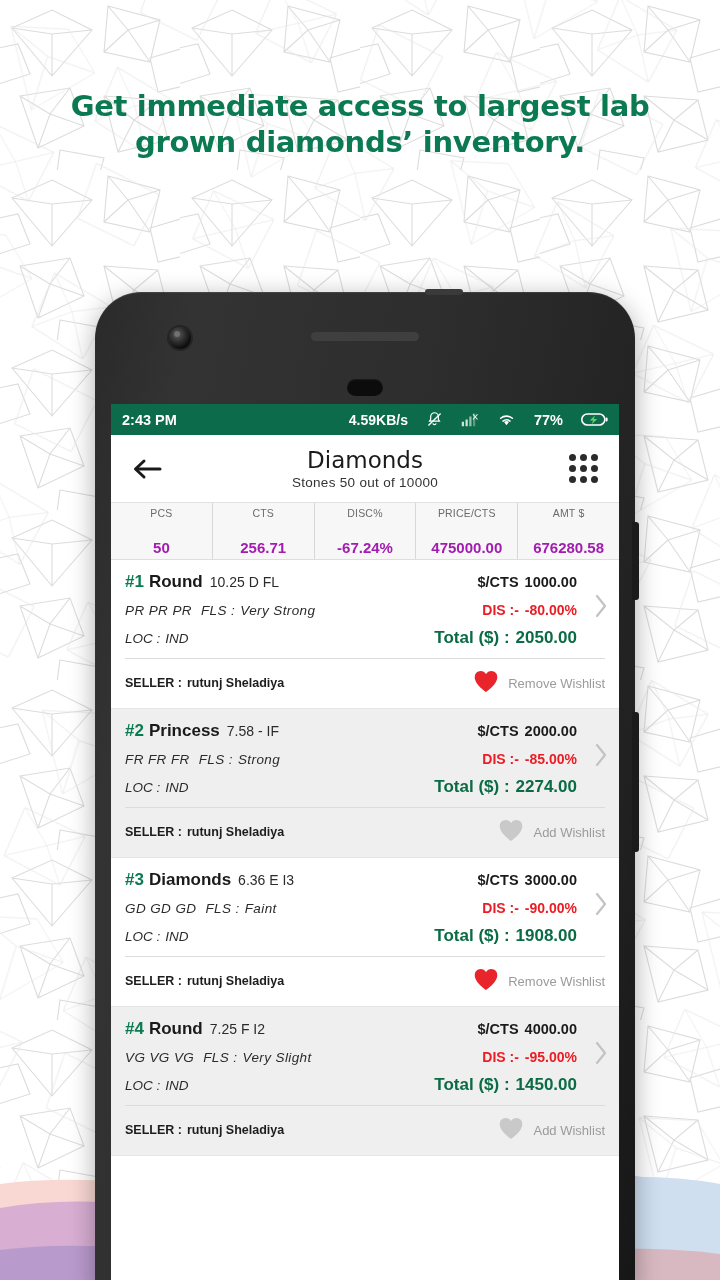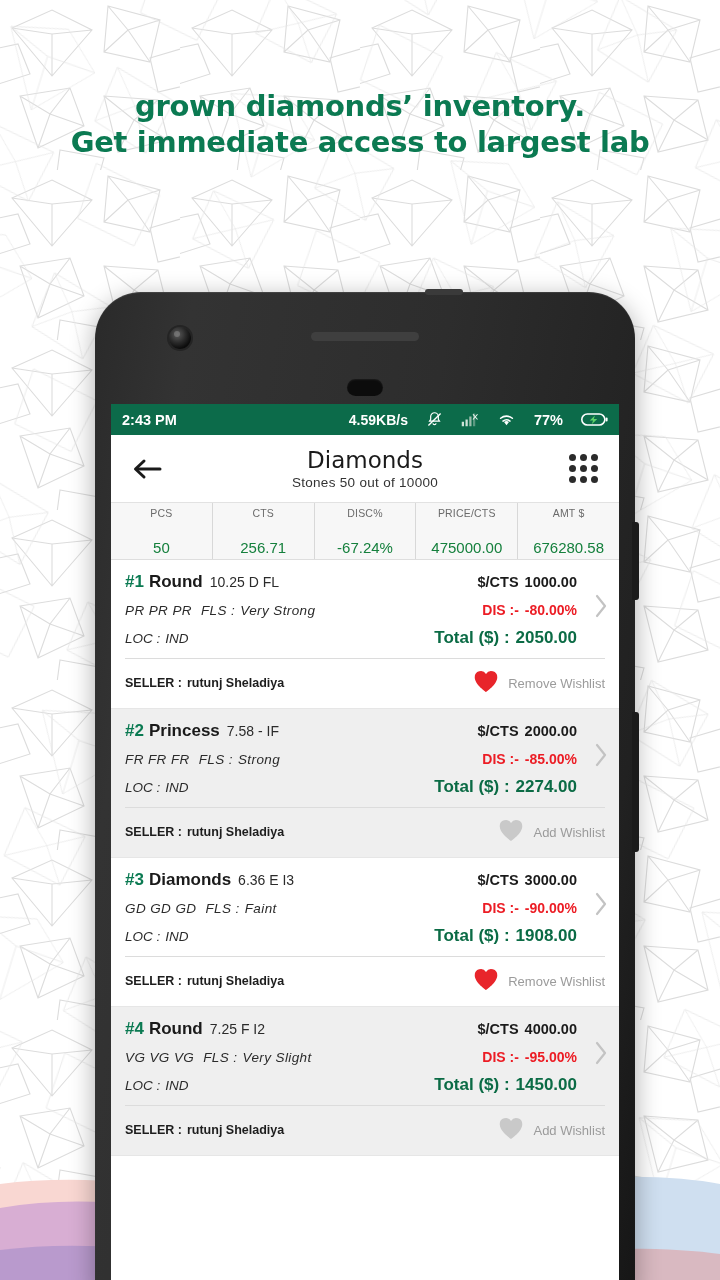--- a/index.html
+++ b/index.html
@@ -104,21 +104,21 @@
   .grid-icon { width:44px; flex:0 0 44px; display:grid; grid-template-columns:repeat(3,7px);
                grid-template-rows:repeat(3,7px); gap:4px; justify-content:center; align-content:center; }
   .grid-icon i { display:block; width:7px; height:7px; border-radius:50%; background:#2b2b2b; }
 
   
   .summary { display:flex; background:#f7f7f7; border-bottom:1px solid #dedede; height:57px; }
   .sum-cell { flex:1; display:flex; flex-direction:column; align-items:center; justify-content:center;
               border-right:1px solid #d8d8d8; padding:0 2px; }
   .sum-cell:last-child { border-right:none; }
   .sum-h { font-size:10.5px; color:#6b6b6b; letter-spacing:.2px; }
-  .sum-v { font-size:15px; font-weight:normal; color:#15803d; margin-top:20px; }
+  .sum-v { font-size:15px; font-weight:bold; color:#a21caf; margin-top:20px; }
 
   
   .list { height:calc(100% - 31px - 68px - 57px); overflow:hidden; }
   .card { border-bottom:1px solid #e6e6e6; position:relative; }
   .card.alt { background:#efefef; }
   .card:not(.alt) { background:#ffffff; }
 
   .card-main { padding:12px 14px 8px 14px; position:relative; }
   .chev { position:absolute; right:9px; top:50%; transform:translateY(-50%); color:#c3c3c3; }
 
@@ -180,22 +180,22 @@
   <svg viewBox="0 0 720 130" preserveAspectRatio="none" aria-hidden="true">
     <path d="M0 34 C60 26 130 30 190 40 L190 130 L0 130 Z" fill="#f9d7d2"></path>
     <path d="M0 58 C70 46 140 52 200 66 L200 130 L0 130 Z" fill="#d8aed3"></path>
     <path d="M0 100 C60 92 130 96 190 104 L190 130 L0 130 Z" fill="#b99acd"></path>
     <path d="M530 36 C600 22 680 26 720 34 L720 130 L530 130 Z" fill="#cfdff0"></path>
     <path d="M530 104 C600 96 680 98 720 104 L720 130 L530 130 Z" fill="#d9b9c1"></path>
   </svg>
 </div>
 
 <div class="headline">
+  <div>Get immediate access to largest lab</div>
   <div>grown diamonds’ inventory.</div>
-  <div>Get immediate access to largest lab</div>
 </div>
 
 <div class="device">
   <div class="device-body"></div>
   <div class="top-nub"></div>
   <div class="side-btn btn-volume"></div>
   <div class="side-btn btn-power"></div>
   <div class="camera"></div>
   <div class="earpiece"></div>
   <div class="sensor-pill"></div>

